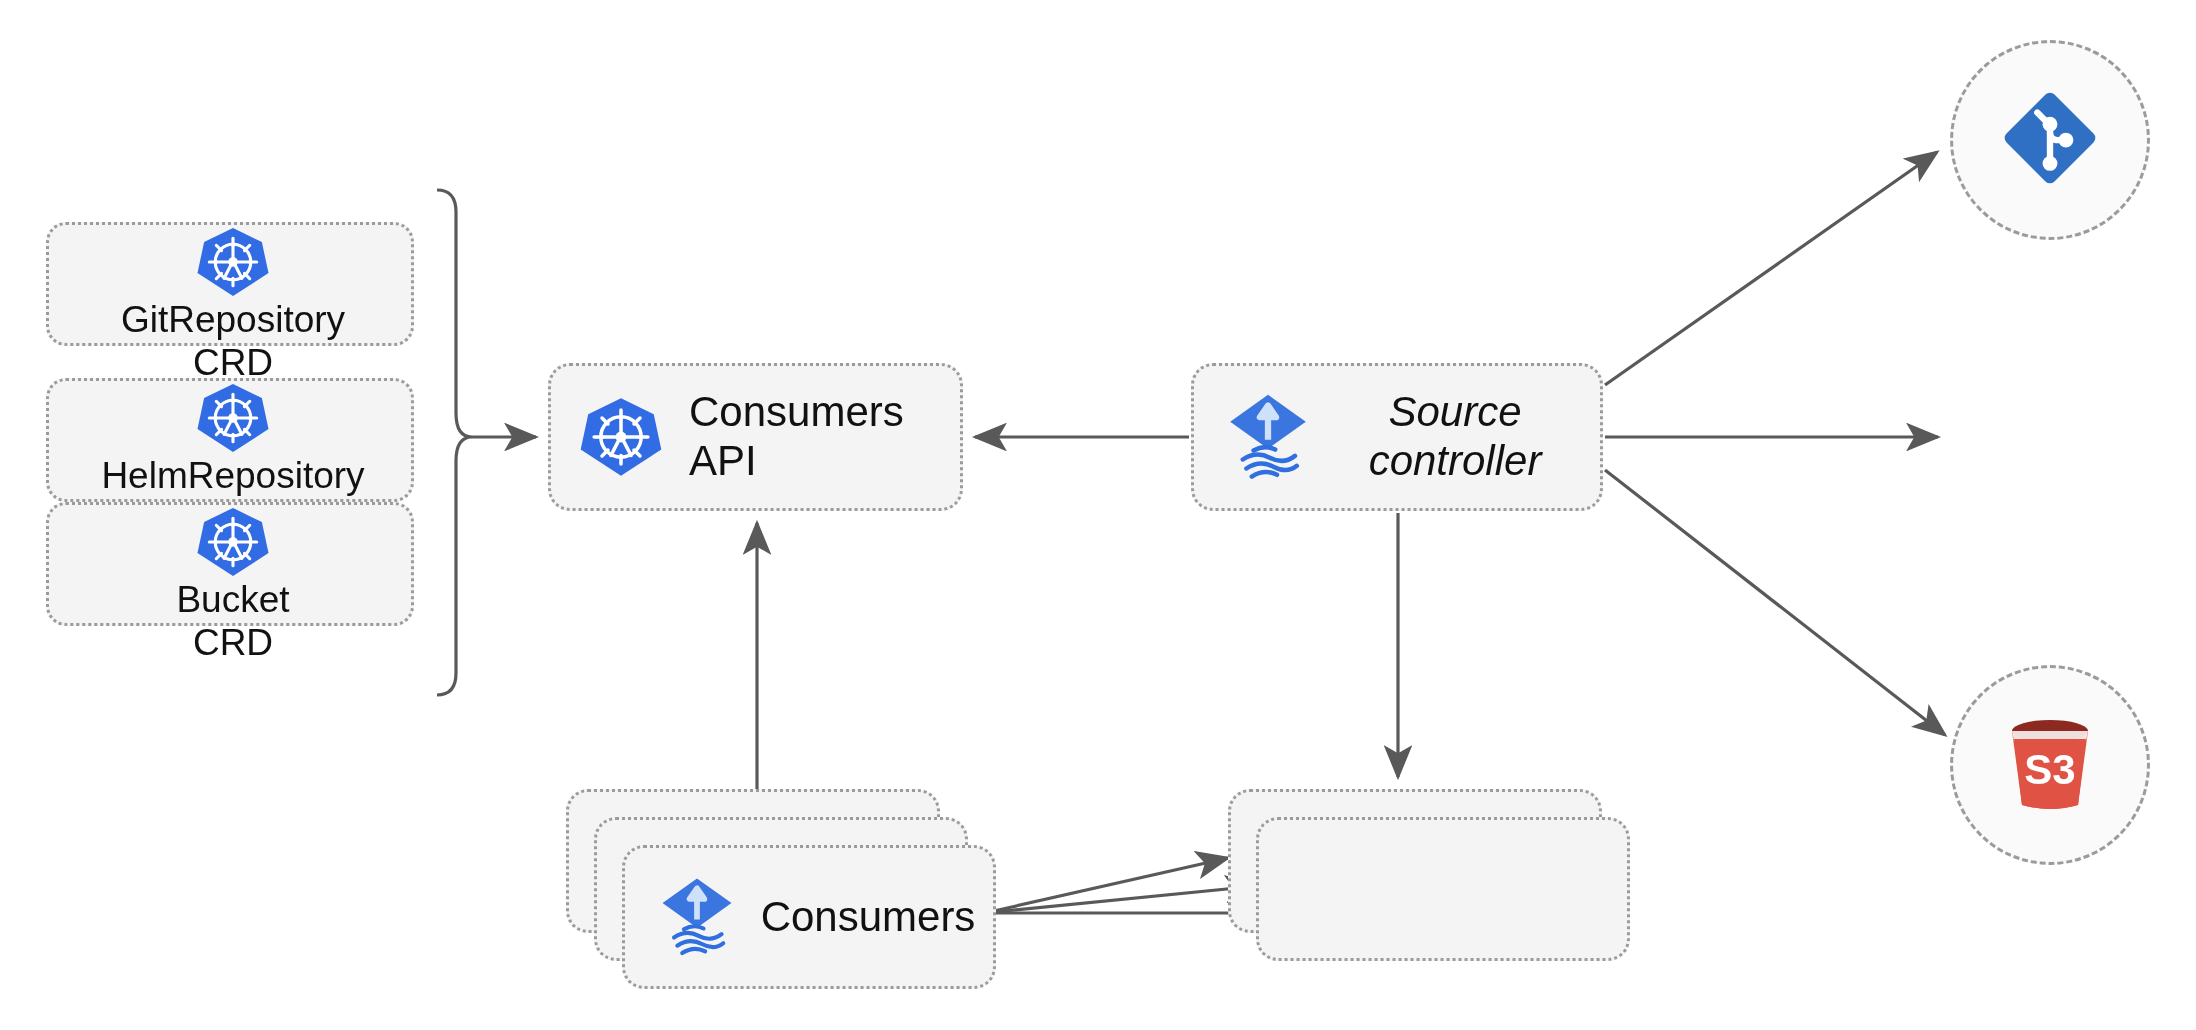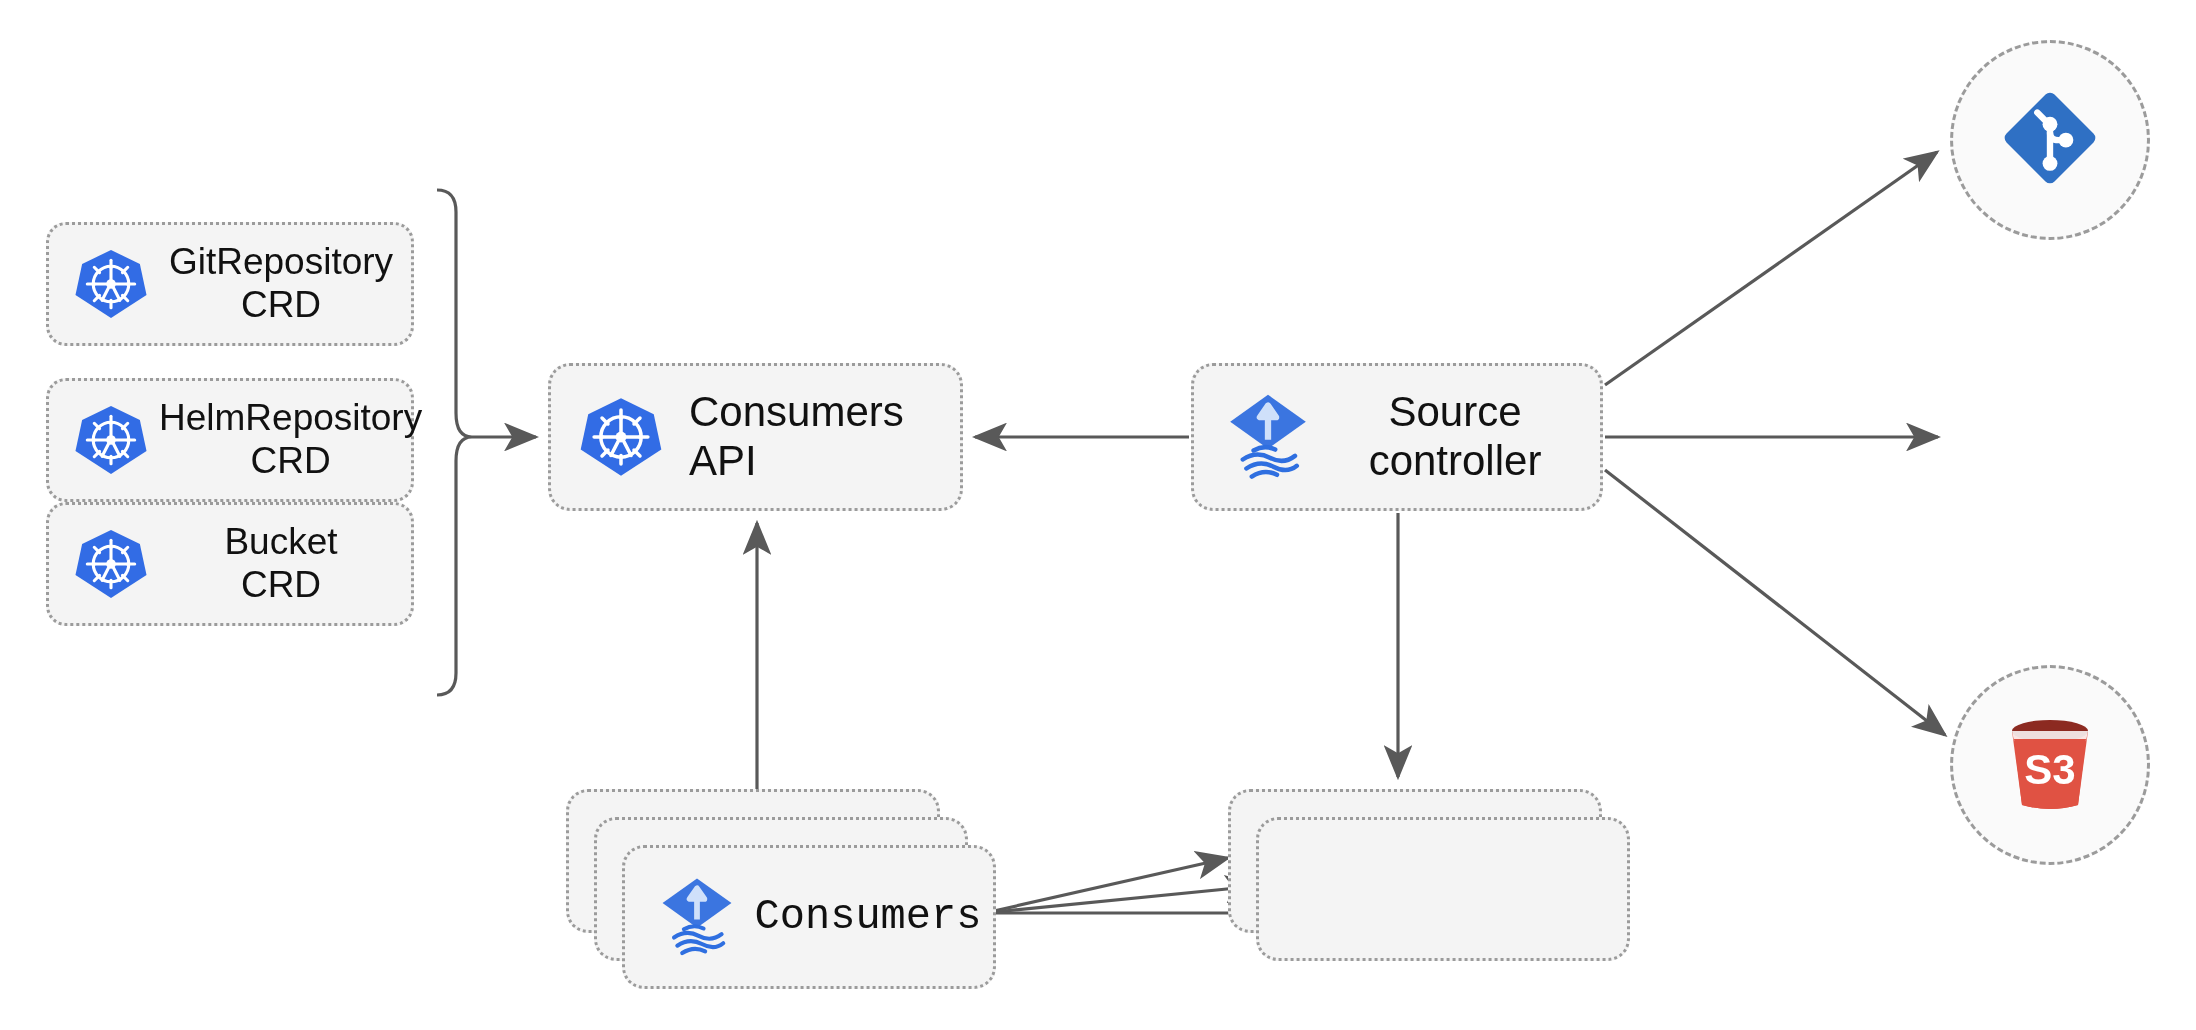--- a/index.html
+++ b/index.html
@@ -44,20 +44,21 @@
     justify-content: center;
   }
 
   
   .crd {
     left: 46px;
     width: 368px;
     height: 124px;
     border-radius: 20px;
     padding: 0 8px 0 14px;
+    flex-direction: column;
   }
   .crd .icon-slot { width: 96px; }
   .crd .label { font-size: 37px; }
 
   #crd-git   { top: 222px; }
   #crd-helm  { top: 378px; }
   #crd-bucket{ top: 502px; }
 
   
   #k8s-api {
@@ -70,20 +71,21 @@
   #k8s-api .icon-slot { width: 108px; }
   #k8s-api .label { font-size: 42px; text-align: left; padding-left: 14px;}
 
   
   #source-controller {
     left: 1191px;
     top: 363px;
     width: 412px;
     height: 148px;
     padding: 0 14px 0 18px;
+    font-style: italic;
   }
   #source-controller .icon-slot { width: 112px; }
   #source-controller .label { font-size: 42px; }
 
   
   .stack {
     position: absolute;
     z-index: 5;
   }
   .stack .card {
@@ -102,21 +104,21 @@
   .stack .card.c3 .label {
     font-size: 42px; color: #111111; flex: 1; text-align: center;
   }
   .stack .card .icon-slot {
     flex: 0 0 auto;
     display: flex; align-items: center; justify-content: center;
     width: 112px;
   }
 
   #consumers { left: 566px; top: 789px; width: 430px; height: 200px; }
-  #consumers .card { width: 374px; height: 144px; font-family: Liberation Mono, monospace; }
+  #consumers .card { width: 374px; height: 144px; }
   #consumers .card.c3 { padding: 0 10px 0 16px; }
 
   #artifacts { left: 1228px; top: 789px; width: 430px; height: 200px; }
   #artifacts .card { width: 374px; height: 144px; }
   #artifacts .card.c3 { padding: 0 10px 0 22px; }
 
   
   .circle-node {
     position: absolute;
     box-sizing: border-box;

